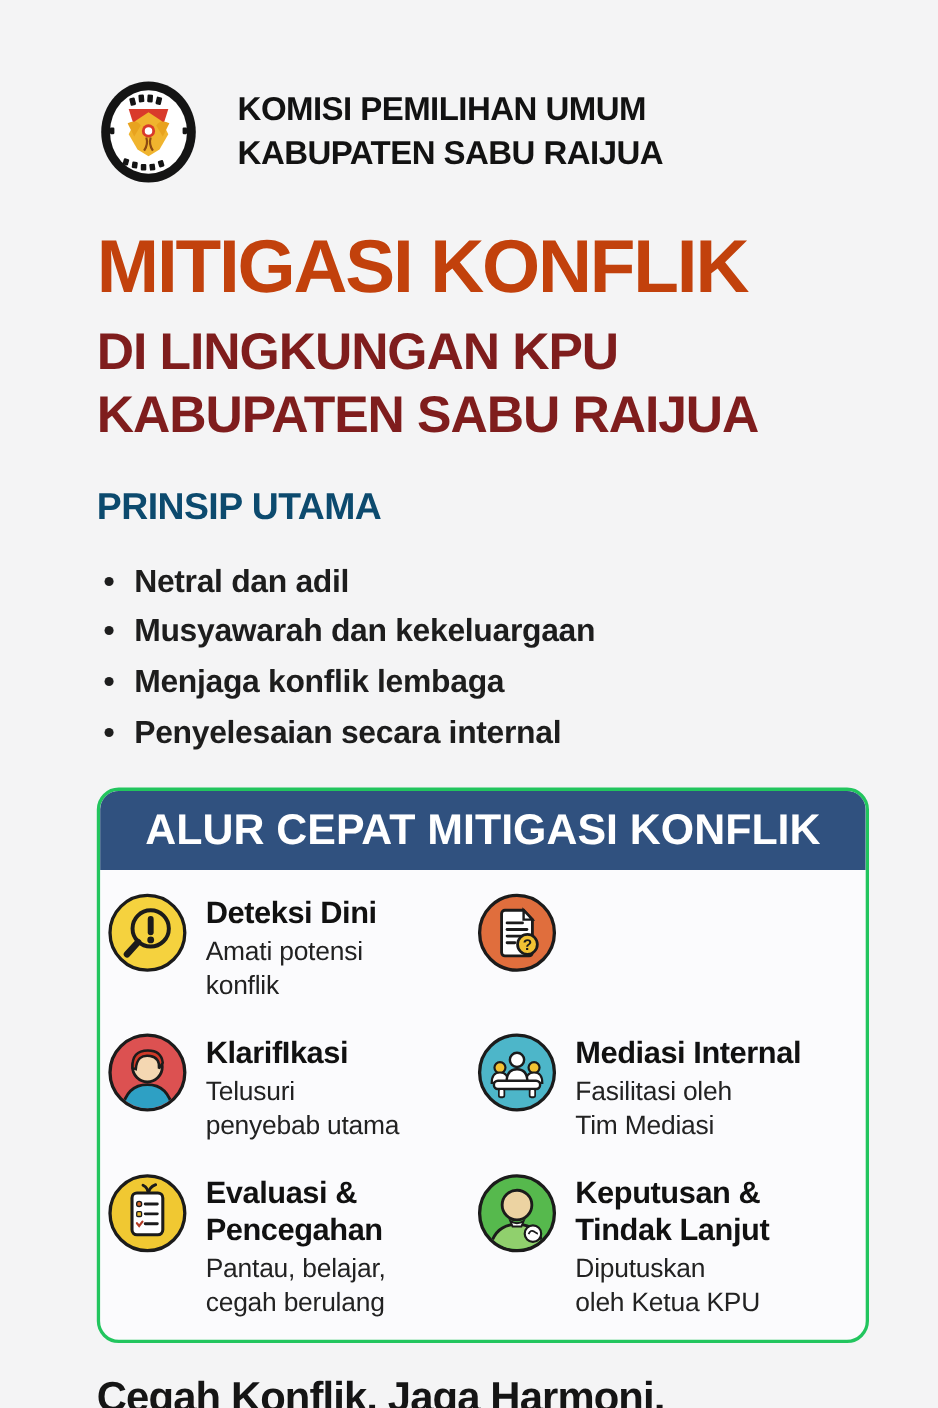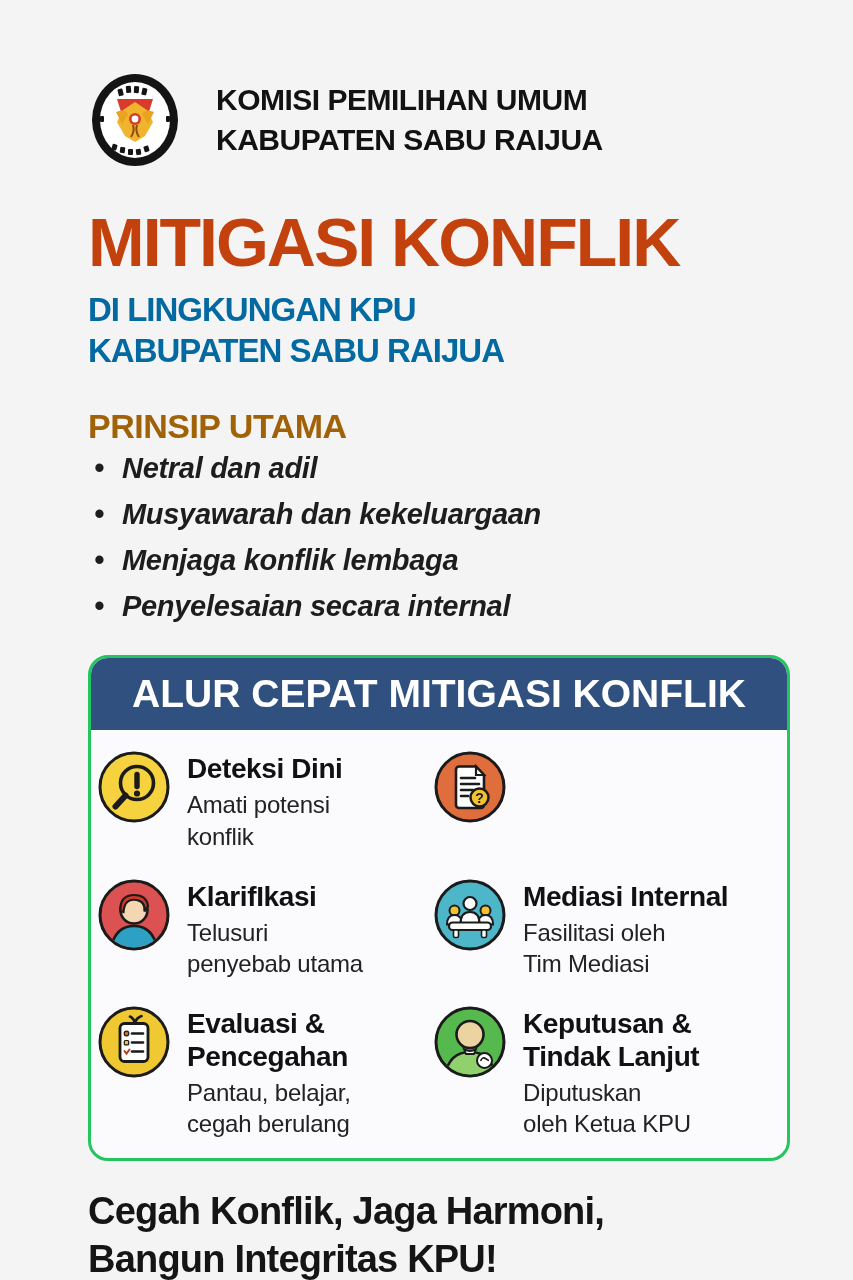--- a/index.html
+++ b/index.html
@@ -24,30 +24,30 @@
   }
 
   
   .main-title { margin-top:40px; }
   .main-title .t1 {
     font-size:68px; font-weight:bold; letter-spacing:-2px; color:#c2410c;
     line-height:1.0;
   }
   .main-title .t2 {
     margin-top:14px;
-    font-size:33px; font-weight:bold; letter-spacing:-1px; color:#0369a1;
+    font-size:47px; font-weight:bold; letter-spacing:-1px; color:#7f1d1d;
     line-height:1.23; white-space:pre-line;
   }
 
   
   .principles { margin-top:36px; }
   .principles-heading {
-    font-size:34px; font-weight:bold; color:#a16207; letter-spacing:-0.5px;
-  }
-  .principles-list { list-style:none; margin-top:0;font-style:italic; }
+    font-size:34px; font-weight:bold; color:#0c4a6e; letter-spacing:-0.5px;
+  }
+  .principles-list { list-style:none; margin-top:26px; }
   .principles-list li {
     font-size:29px; font-weight:bold; color:#1d1d1d;
     line-height:1.58; letter-spacing:-0.3px;
     padding-left:34px; position:relative;
   }
   .principles-list li::before {
     content:"•"; position:absolute; left:6px; top:0; color:#1d1d1d;
   }
 
   

